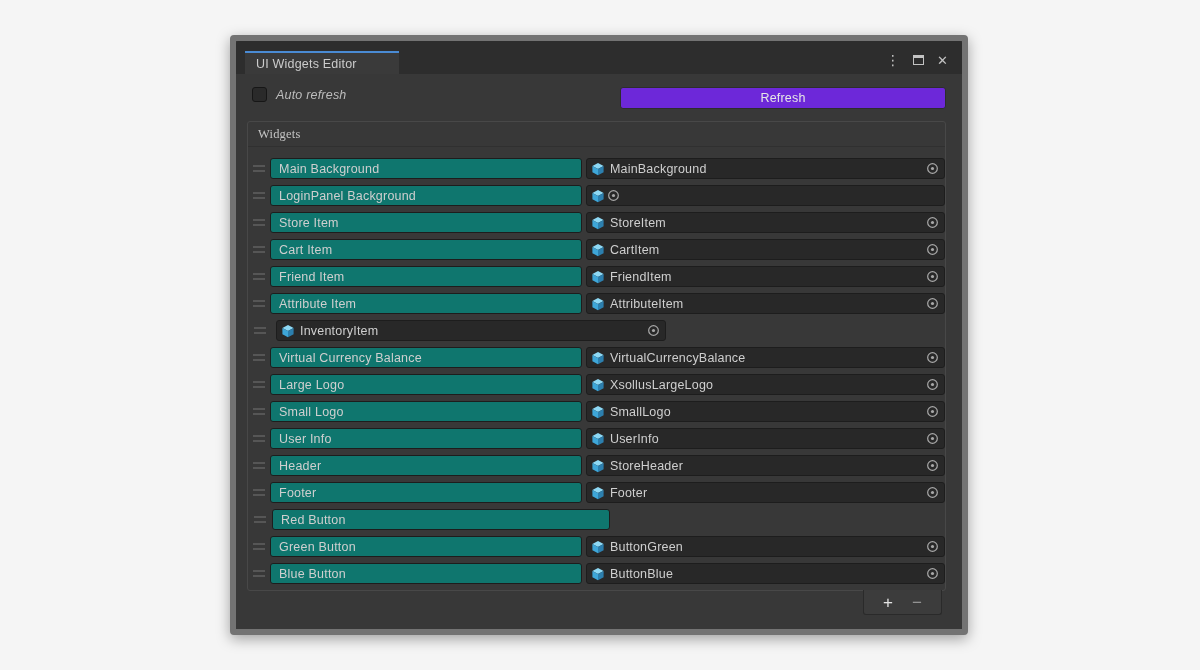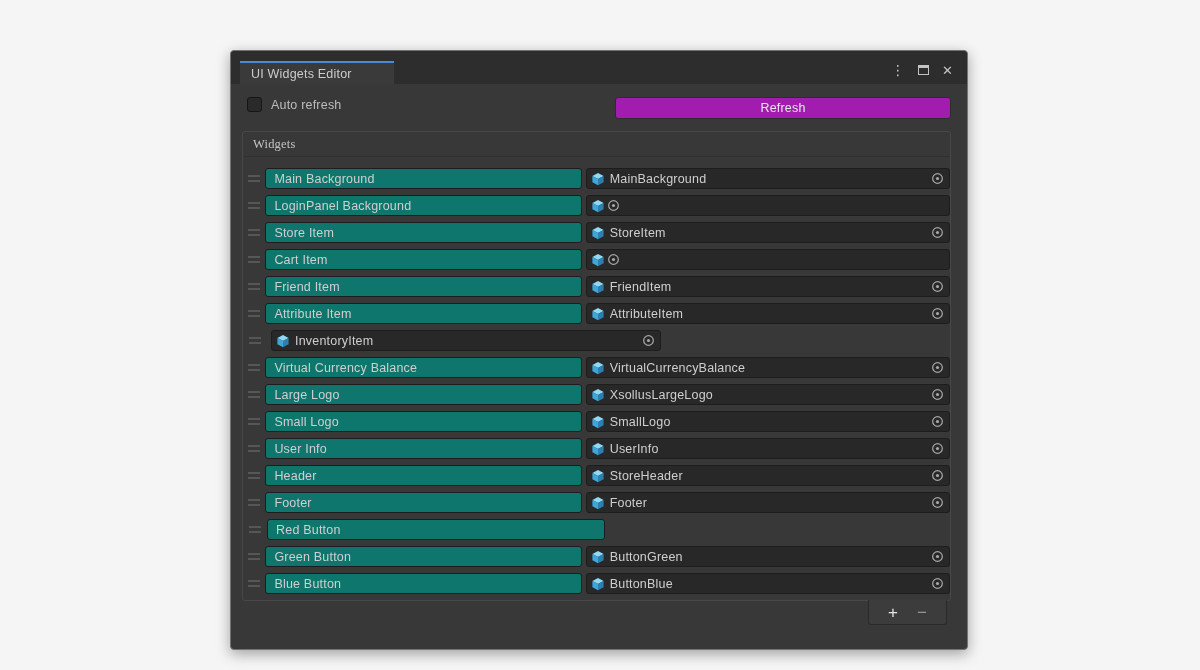--- a/index.html
+++ b/index.html
@@ -1,47 +1,47 @@
 <!DOCTYPE html>
 <html><head>
 <meta charset="utf-8">
 <style>
   * { margin:0; padding:0; box-sizing:border-box; }
   html,body { width:1200px; height:670px; background:#f5f5f5; font-family:"Liberation Sans", sans-serif; }
 
   .window {
     position:absolute; left:230px; top:35px; width:738px; height:600px;
-    background:#383838; border:1px solid #737373; border-radius:4px;
+    background:#383838; border:6px solid #737373; border-radius:4px;
     box-shadow:0 4px 14px rgba(0,0,0,.35);
-    font-size:12.5px; letter-spacing:.2px; color:#cfcfcf; overflow:hidden;margin-top:15px;
+    font-size:12.5px; letter-spacing:.2px; color:#cfcfcf; overflow:hidden;
   }
 
   
   .tabstrip { position:relative; height:33px; background:#2d2d2d; border-radius:3px 3px 0 0; }
   .tab {
     position:absolute; left:9px; bottom:0; width:154px; height:23px;
     background:#3a3a3a; border-top:2px solid #4a8bd4;
     display:flex; align-items:center; padding-left:11px; color:#cccccc;
   }
   .win-controls {
     position:absolute; right:14px; bottom:3px; height:22px;
     display:flex; align-items:center; gap:13px; color:#c3c3c3;
   }
   .menu-glyph { font-size:14px; line-height:14px; cursor:default; }
   .max-box { width:11px; height:10px; border:1px solid #c3c3c3; border-top-width:3px; }
   .close-glyph { font-size:13px; line-height:13px; }
   .win-controls > span { display:flex; align-items:center; }
 
   
   .toolbar { position:relative; height:40px; }
-  .chk-group { position:absolute; left:16px; top:13px; display:flex; align-items:center; gap:9px; color:#bdbdbd; }
+  .chk-group { position:absolute; left:16px; top:13px; display:flex; align-items:center; gap:9px; color:#bdbdbd;font-style:italic; }
   .checkbox { width:15px; height:15px; background:#2a2a2a; border:1px solid #161616; border-radius:3px; }
   .refresh-btn {
     position:absolute; left:384px; right:16px; top:13px; height:22px;
-    background:#a21caf; border:1px solid #2d2d2d; border-radius:3px;
+    background:#6d28d9; border:1px solid #2d2d2d; border-radius:3px;
     color:#e6e6e6; font:inherit; letter-spacing:.2px; text-align:center; cursor:default;
   }
 
   
   .widgets-box {
     margin:7px 16px 0 11px; height:470px;
     border:1px solid #484848; border-radius:3px; background:#383838;
   }
   .box-header { height:25px; line-height:25px; padding-left:10px; color:#c4c4c4; border-bottom:1px solid #303030;font-family:Liberation Serif, serif; }
   .rows { padding-top:11px; }
@@ -179,20 +179,21 @@
           </span>
     <input class="tfield" type="text" value="Cart Item" style="">
     <div class="ofield">
       <span class="cube">
         <svg width="14" height="14" viewBox="0 0 16 16">
           <polygon points="8,1.2 14.4,4.6 8,8 1.6,4.6" fill="#8ed9f5"></polygon>
           <polygon points="1.6,4.6 8,8 8,15 1.6,11.6" fill="#3ea6d8"></polygon>
           <polygon points="14.4,4.6 8,8 8,15 14.4,11.6" fill="#2c7fae"></polygon>
         </svg>
       </span>
+      <span class="oname">CartItem</span>
       <span class="picker">
         <svg width="13" height="13" viewBox="0 0 14 14">
           <circle cx="7" cy="7" r="5.2" fill="none" stroke="#a8a8a8" stroke-width="1.3"></circle>
           <circle cx="7" cy="7" r="1.7" fill="#a8a8a8"></circle>
         </svg>
       </span>
     </div>
   </div>
 
   <div class="row">

